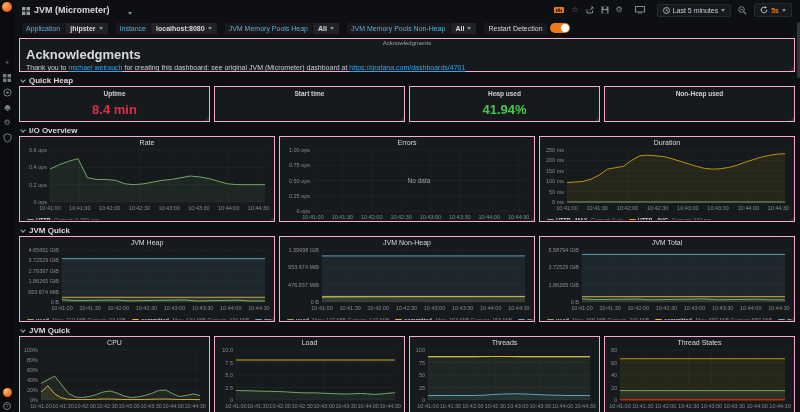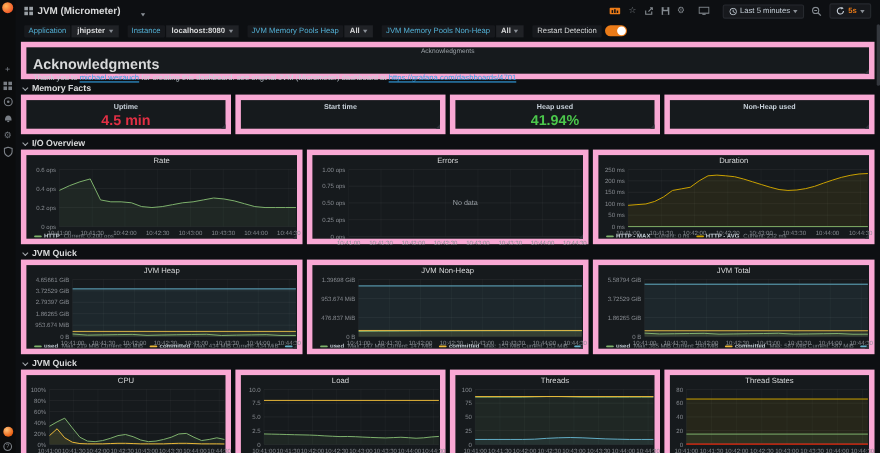--- a/index.html
+++ b/index.html
@@ -39,21 +39,21 @@
   .chip-label{color:#53b1d6;background:#17191d;padding:2px 4px;border-radius:1px;white-space:nowrap}
   .chip-value{color:#d8d9da;font-weight:bold;background:#202226;padding:2px 5px;margin-left:1px;
     display:flex;gap:3px;align-items:center;white-space:nowrap;cursor:pointer}
   .toggle{width:20px;height:10px;border-radius:5px;background:#eb7b18;position:relative;
     margin-left:3px;cursor:pointer}
   .toggle::after{content:'';position:absolute;right:1px;top:1px;width:8px;height:8px;
     border-radius:50%;background:#fff}
 
   
   .dash{flex:1;padding:2px 5px 0 5px;display:flex;flex-direction:column;overflow:hidden}
-  .panel{background:#161a1d;border:5px solid #f9a8d4;position:relative}
+  .panel{background:#161a1d;border:1px solid #f9a8d4;position:relative}
   .panel::after{content:'';position:absolute;right:0;bottom:0;width:0;height:0;
     border-left:4px solid transparent;border-bottom:4px solid #2e3238}
 
   .ack{height:34px;padding:0 6px;margin-bottom:3px;flex:none}
   .ack-ptitle{position:absolute;top:1px;left:0;right:0;text-align:center;font-size:6px;color:#9aa0a6}
   .ack-h{font-size:13px;color:#d8d9da;font-weight:600;margin:8px 0 2px 0}
   .ack-text{font-size:7px;color:#c7d0d9}
   .lnk{color:#33a2e5;text-decoration:underline;cursor:pointer}
 
   .row-head{display:flex;align-items:center;gap:4px;height:11px;padding:0 2px;flex:none;cursor:pointer}
@@ -237,26 +237,26 @@
     <div class="dash">
 
       <div class="panel ack">
         <div class="ack-ptitle">Acknowledgments</div>
         <div class="ack-h">Acknowledgments</div>
         <div class="ack-text"><span>Thank you to </span><span class="lnk">michael weirauch</span><span> for creating this dashboard: see original JVM (Micrometer) dashboard at </span><span class="lnk">https://grafana.com/dashboards/4701</span></div>
       </div>
 
       <div class="row-head">
         <span class="chev"></span>
-        <span class="row-title">Memory Facts</span>
+        <span class="row-title">Quick Heap</span>
       </div>
       <div class="prow">
         <div class="panel qf">
           <div class="qf-title">Uptime</div>
-          <div class="qf-value" style="color: rgb(224, 47, 68);">4.5 min</div>
+          <div class="qf-value" style="color: rgb(224, 47, 68);">8.4 min</div>
         </div>
         <div class="panel qf">
           <div class="qf-title">Start time</div>
         </div>
         <div class="panel qf">
           <div class="qf-title">Heap used</div>
           <div class="qf-value" style="color: rgb(75, 199, 75);">41.94%</div>
         </div>
         <div class="panel qf">
           <div class="qf-title">Non-Heap used</div>

